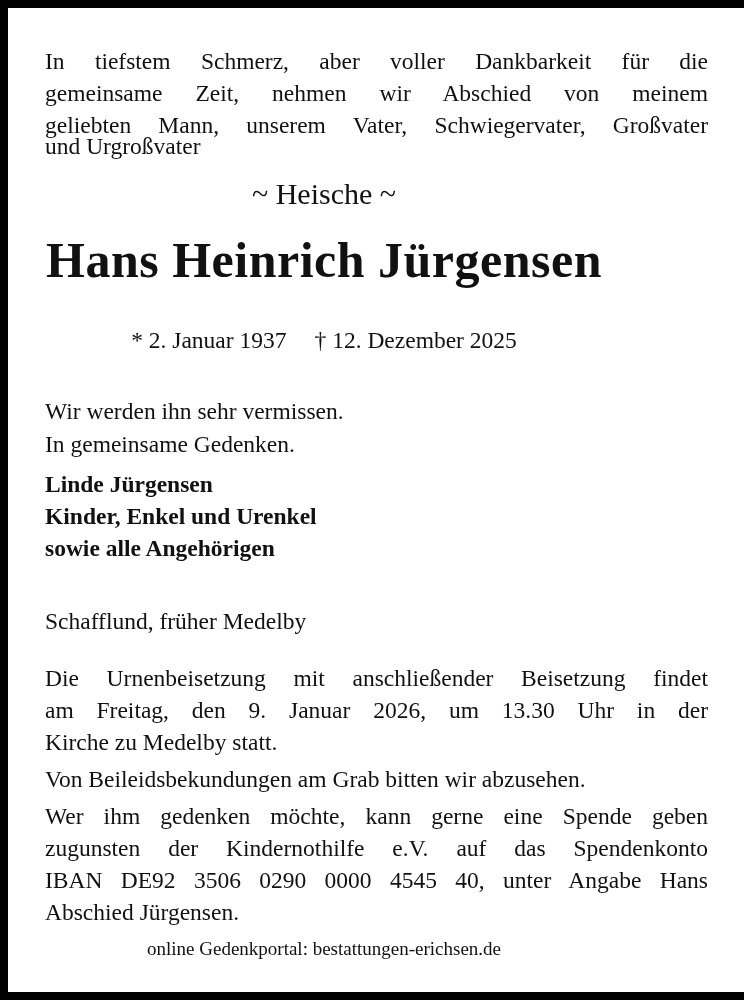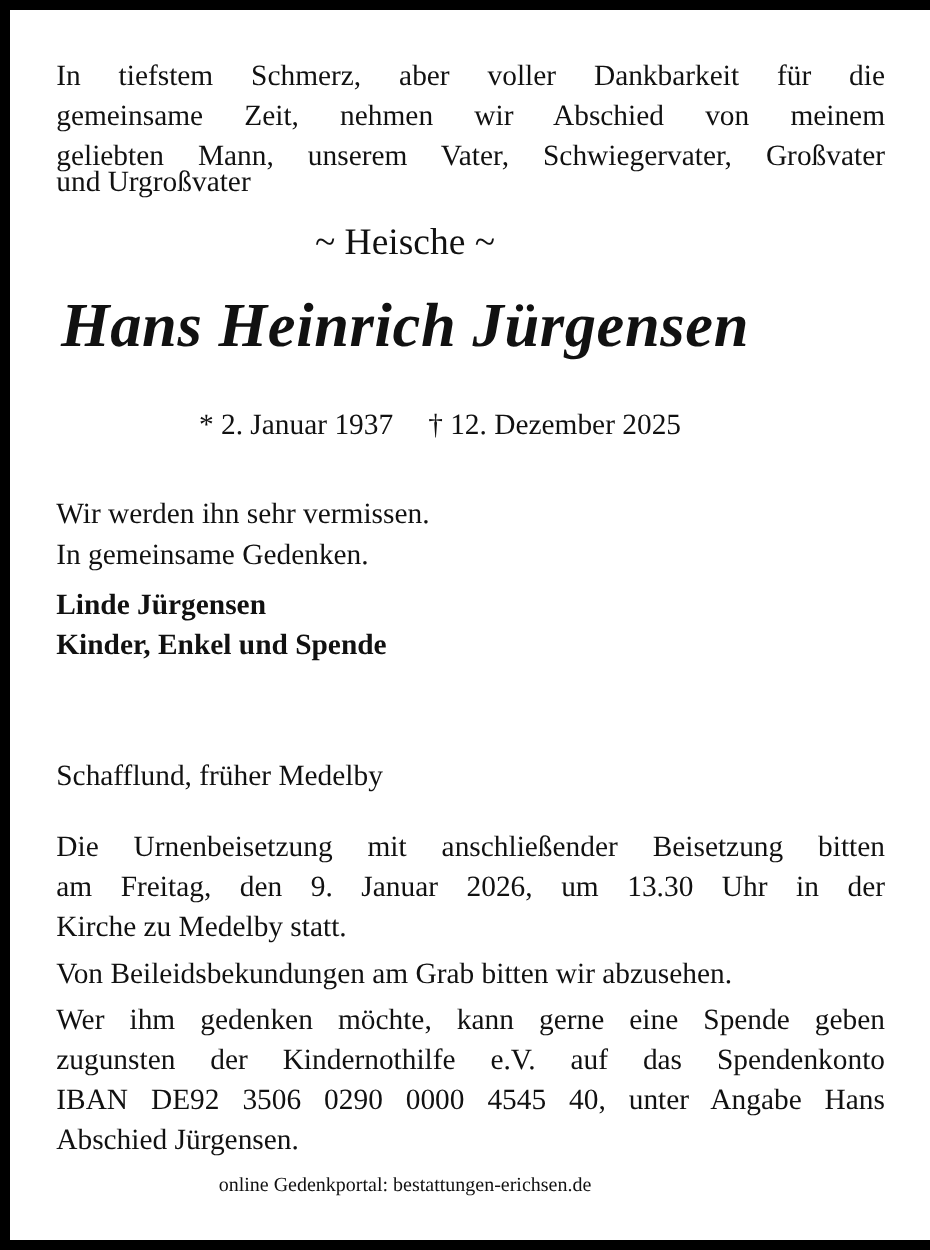--- a/index.html
+++ b/index.html
@@ -2,52 +2,53 @@
 <html><head>
 <meta charset="utf-8">
 <style>
   html, body { margin:0; padding:0; }
   body { width:744px; height:1000px; background:#000; position:relative; overflow:hidden; }
   .card { position:absolute; left:8px; top:8px; width:728px; height:984px; background:#fff;padding-left:36px; }
   .t { position:absolute; left:37px; width:663px; font-family:"Liberation Serif", serif; color:#111; font-size:23.5px; line-height:32px; }
   .j { text-align:justify; text-align-last:justify; }
   .c { text-align:center; left:0; width:632px; }
   .b { font-weight:bold; }
-  .name { font-style:italic; font-weight:bold; font-size:50px; line-height:60px; letter-spacing:0.5px; }
+  .name { font-weight:bold; font-size:50px; line-height:60px; letter-spacing:0.5px; }
 </style>
 </head>
 <body>
 
 <div class="card">
   <div class="t j" style="top:37px">In tiefstem Schmerz, aber voller Dankbarkeit für die</div>
   <div class="t j" style="top:69px">gemeinsame Zeit, nehmen wir Abschied von meinem</div>
   <div class="t j" style="top:101px">geliebten Mann, unserem Vater, Schwiegervater, Großvater</div>
   <div class="t" style="top:122px">und Urgroßvater</div>
 
   <div class="t c" style="top:168px; font-size:30px; line-height:36px;">~ Heische ~</div>
 
   <div class="t c name" style="top:222px;">Hans Heinrich Jürgensen</div>
 
-  <div class="t c" style="top:316px;margin-left:28px;">
+  <div class="t c" style="top:316px;">
     <span>* 2. Januar 1937</span><span style="display:inline-block;width:28px"></span><span>† 12. Dezember 2025</span>
   </div>
 
   <div class="t" style="top:387px">Wir werden ihn sehr vermissen.</div>
   <div class="t" style="top:420px">In gemeinsame Gedenken.</div>
 
   <div class="t b" style="top:460px">Linde Jürgensen</div>
-  <div class="t b" style="top:492px">Kinder, Enkel und Spende</div>
+  <div class="t b" style="top:492px">Kinder, Enkel und Urenkel</div>
+  <div class="t b" style="top:524px">sowie alle Angehörigen</div>
 
   <div class="t" style="top:597px">Schafflund, früher Medelby</div>
 
-  <div class="t j" style="top:654px">Die Urnenbeisetzung mit anschließender Beisetzung bitten</div>
+  <div class="t j" style="top:654px">Die Urnenbeisetzung mit anschließender Beisetzung findet</div>
   <div class="t j" style="top:686px">am Freitag, den 9. Januar 2026, um 13.30 Uhr in der</div>
   <div class="t" style="top:755px">Von Beileidsbekundungen am Grab bitten wir abzusehen.</div>
 
   <div class="t" style="top:718px">Kirche zu Medelby statt.</div>
 
   <div class="t j" style="top:792px">Wer ihm gedenken möchte, kann gerne eine Spende geben</div>
   <div class="t j" style="top:824px">zugunsten der Kindernothilfe e.V. auf das Spendenkonto</div>
   <div class="t j" style="top:856px">IBAN DE92 3506 0290 0000 4545 40, unter Angabe Hans</div>
   <div class="t" style="top:888px">Abschied Jürgensen.</div>
 
-  <div class="t c" style="top:925px; font-size:16px;">online Gedenkportal: bestattungen-erichsen.de</div>
+  <div class="t c" style="top:925px; font-size:19px;">online Gedenkportal: bestattungen-erichsen.de</div>
 </div>
 
 </body></html>

